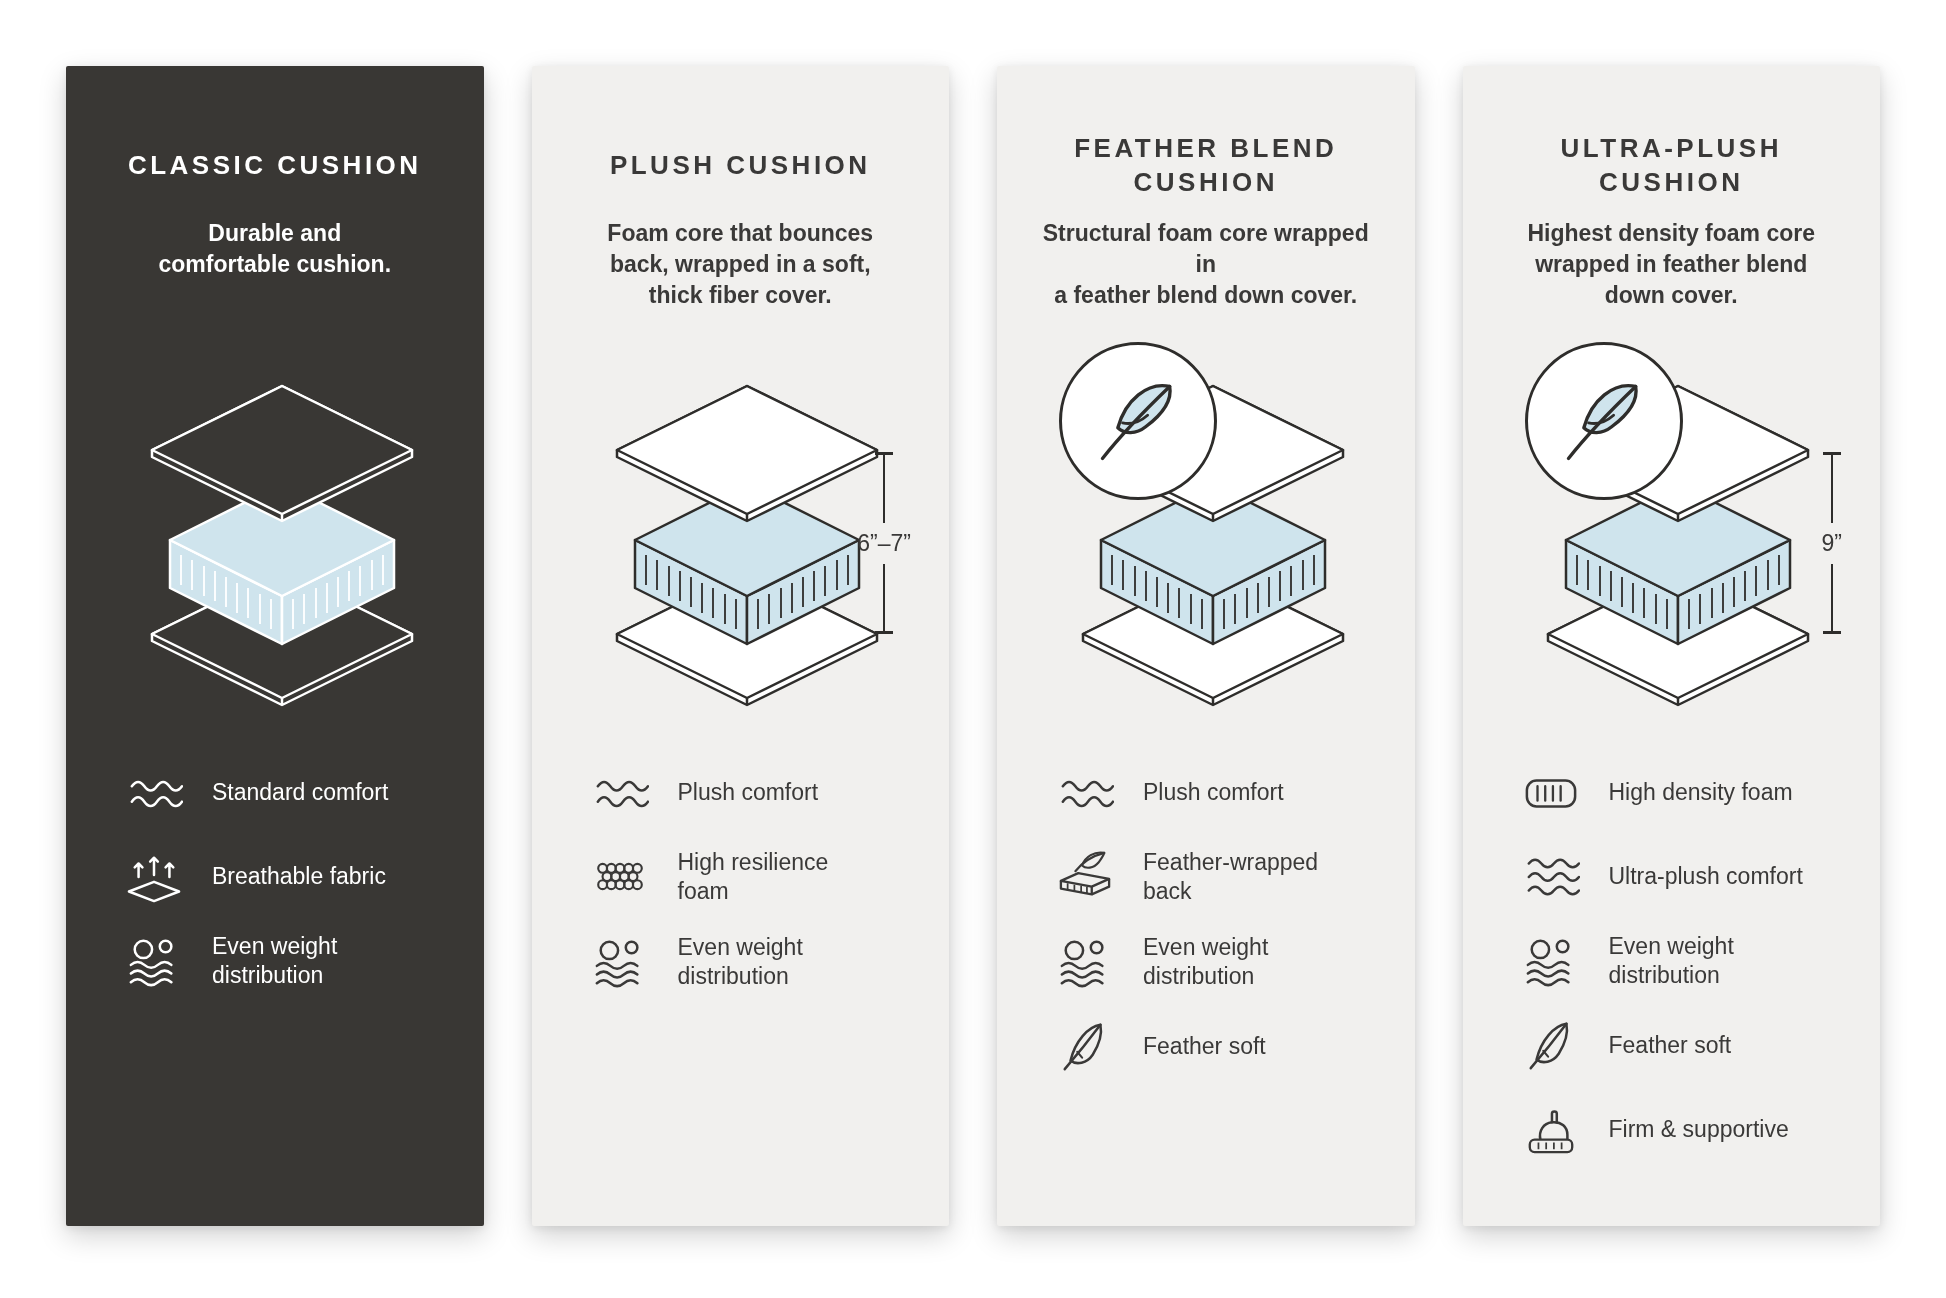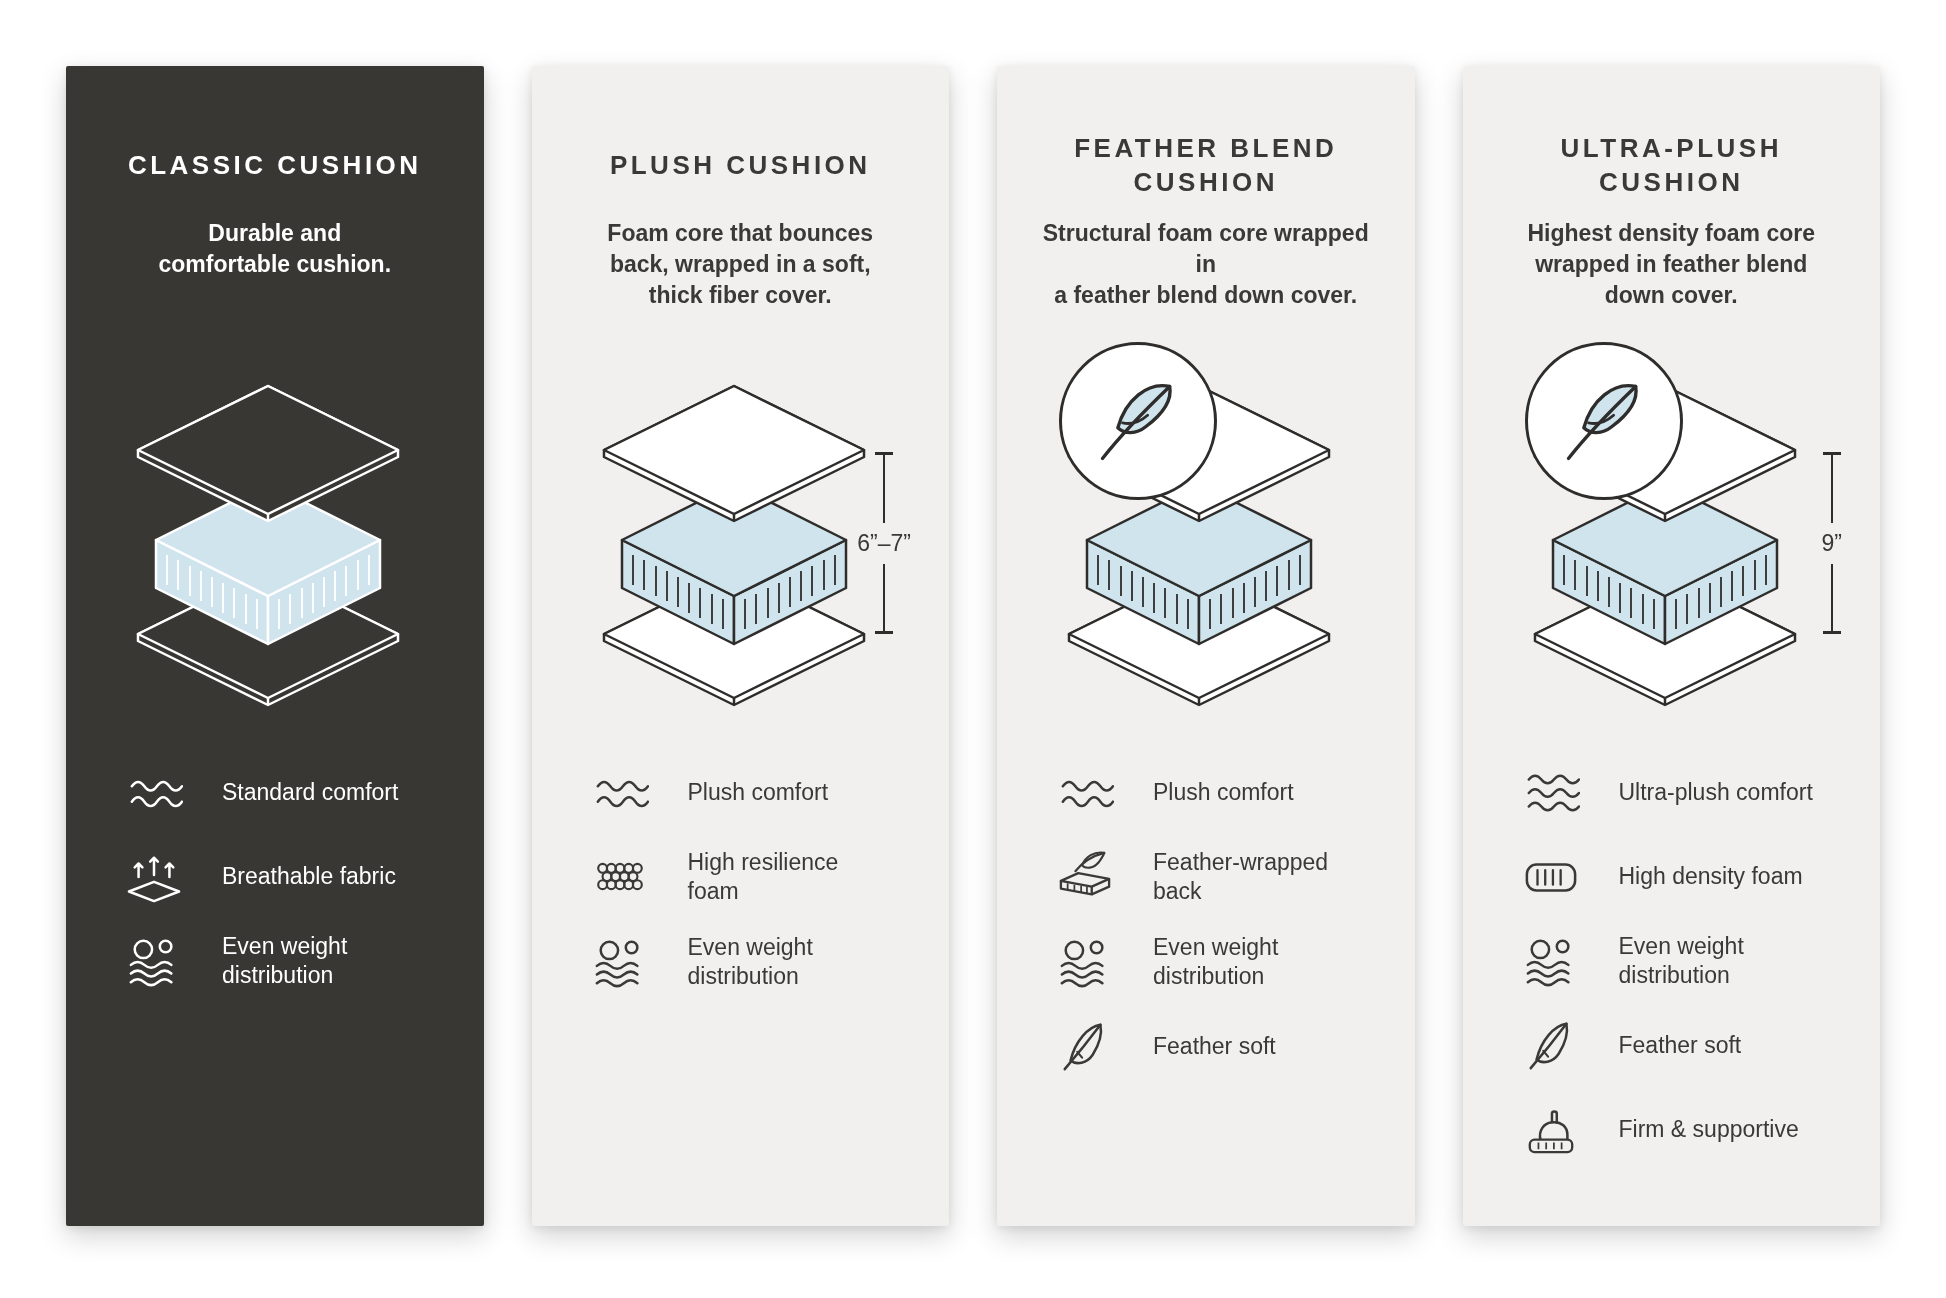--- a/index.html
+++ b/index.html
@@ -23,37 +23,37 @@
   .card-title {
     font-size:26px; font-weight:bold; letter-spacing:3.5px; line-height:1.3;
     text-align:center; white-space:pre-line;
   }
   .card-desc {
     font-size:23px; line-height:1.35; text-align:center; margin:16px auto 0;
     min-height:96px; max-width:340px; white-space:pre-line;font-weight:bold;
   }
   .diagram-wrap {
     position:relative; height:372px; margin-top:26px;
-    display:flex; align-items:flex-end; justify-content:flex-start;
+    display:flex; align-items:flex-end; justify-content:flex-end;
   }
   .cushion-svg { display:block; }
   .badge {
     position:absolute; left:30px; top:2px; width:158px; height:158px;
     border-radius:50%; border:3px solid var(--stroke); background:#ffffff;
     display:flex; align-items:center; justify-content:center;
   }
   .height-marker {
     position:absolute; right:6px; top:112px; height:182px;
     display:flex; flex-direction:column; align-items:center;
   }
   .height-marker .cap { width:18px; height:3px; background:var(--stroke); }
   .height-marker .mline { width:2.5px; flex:1 1 0; background:var(--stroke); }
   .height-marker .hlabel { font-size:23px; padding:7px 0; white-space:nowrap; }
   .features { margin:52px 0 0 24px; display:flex; flex-direction:column; gap:26px; }
-  .feature { display:flex; align-items:center; gap:36px; }
+  .feature { display:flex; align-items:center; gap:26px; }
   .feature-icon { width:64px; height:58px; flex:0 0 auto; display:flex; align-items:center; justify-content:center; }
   .feature-label { font-size:23px; line-height:1.28; max-width:212px; white-space:pre-line; }
 </style>
 </head>
 <body>
 
 <svg width="0" height="0" style="position:absolute" aria-hidden="true">
   <defs>
     <symbol id="sym-cushion" viewBox="0 0 340 330">
       <path style="fill:var(--panel);stroke:var(--stroke);stroke-width:2.5;stroke-linejoin:round" d="M40 252 L170 188 L300 252 L300 259 L170 323 L40 259 Z"></path>
@@ -324,32 +324,32 @@
         <span class="mline"></span>
         <span class="hlabel">9”</span>
         <span class="mline"></span>
         <span class="cap"></span>
       </div>
     </div>
     <div class="features">
       <div class="feature">
         <span class="feature-icon">
             <svg width="60" height="54" viewBox="0 0 60 56">
+              <use href="#sym-density"></use>
+            </svg>
+          </span>
+        <span class="feature-label">High density foam</span>
+      </div>
+      <div class="feature">
+        <span class="feature-icon">
+            <svg width="60" height="54" viewBox="0 0 60 56">
               <use href="#sym-wave3"></use>
             </svg>
           </span>
         <span class="feature-label">Ultra-plush comfort</span>
-      </div>
-      <div class="feature">
-        <span class="feature-icon">
-            <svg width="60" height="54" viewBox="0 0 60 56">
-              <use href="#sym-density"></use>
-            </svg>
-          </span>
-        <span class="feature-label">High density foam</span>
       </div>
       <div class="feature">
         <span class="feature-icon">
             <svg width="60" height="54" viewBox="0 0 60 56">
               <use href="#sym-evenweight"></use>
             </svg>
           </span>
         <span class="feature-label">Even weight
 distribution</span>
       </div>

